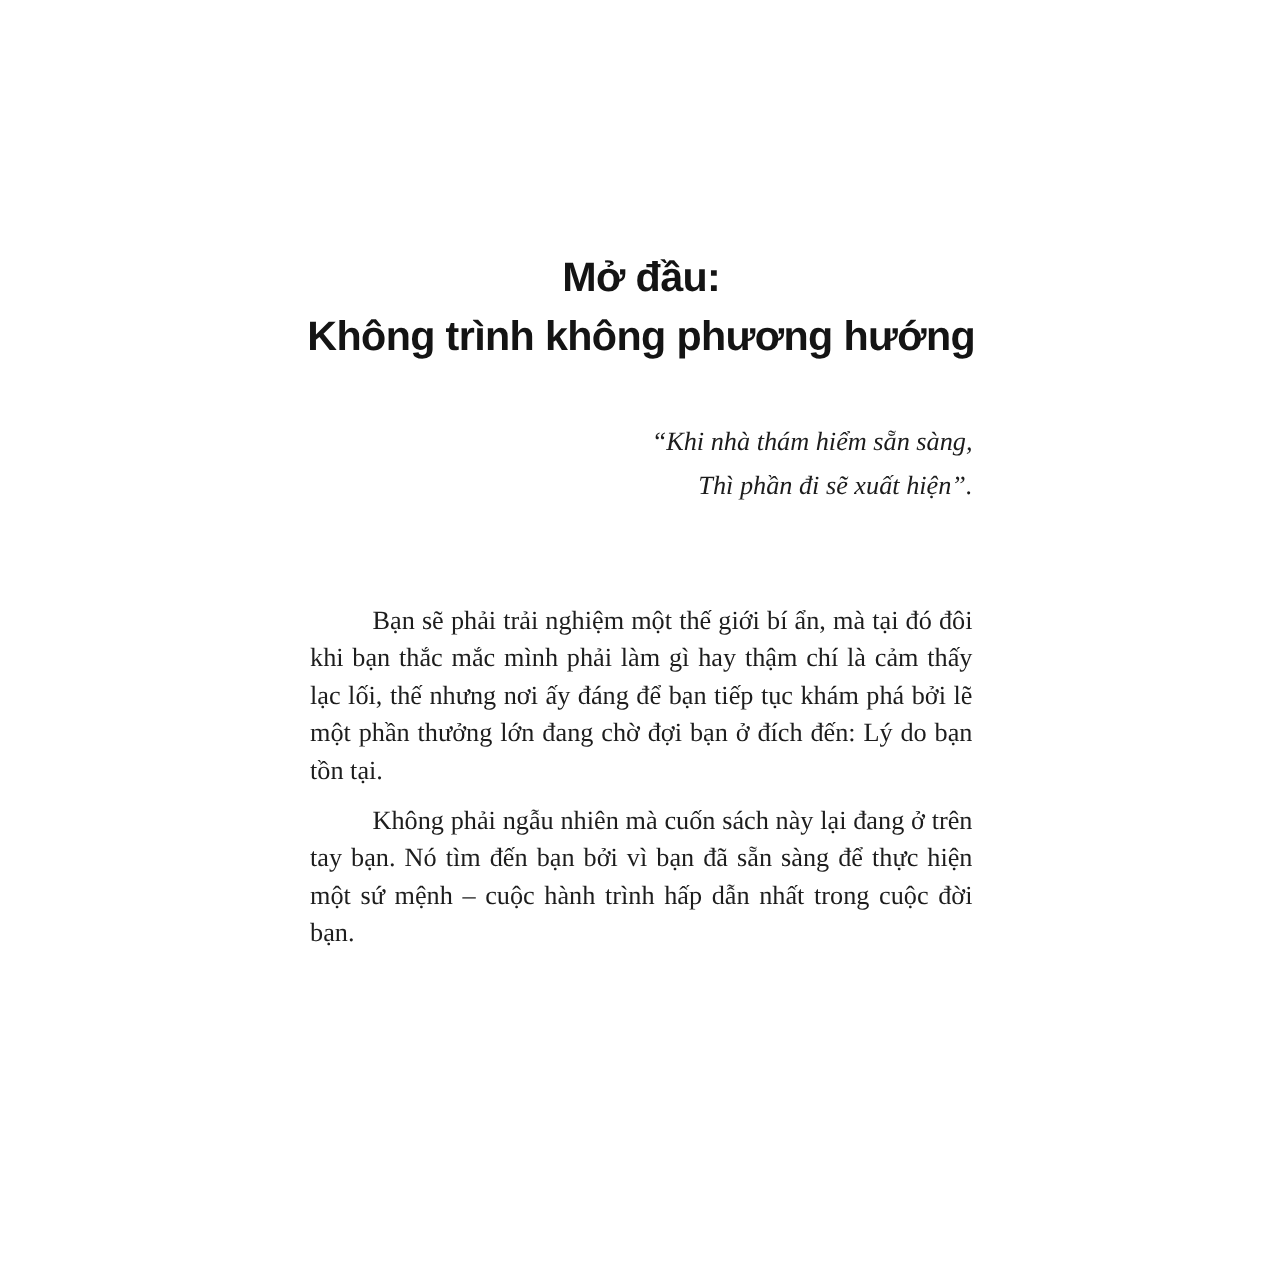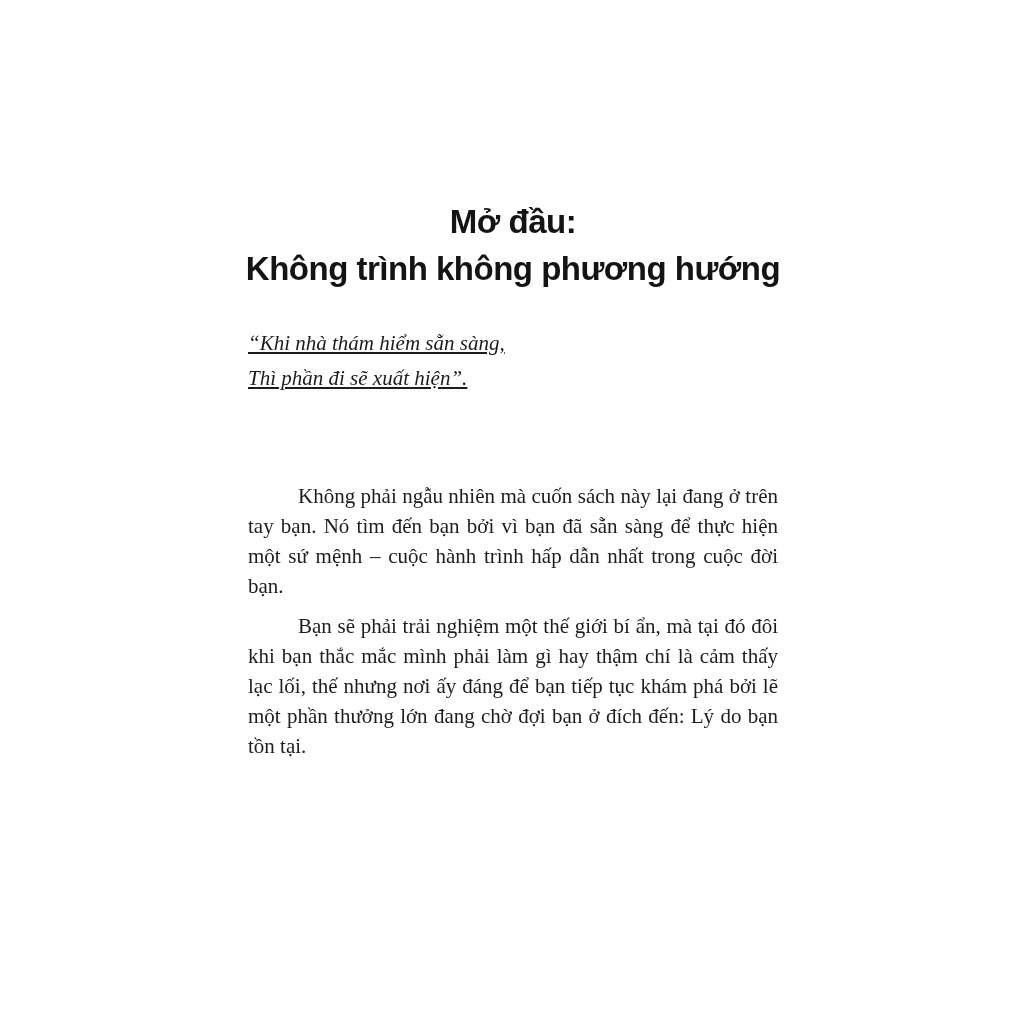--- a/index.html
+++ b/index.html
@@ -23,30 +23,29 @@
     text-align: center;
     font-family: "Liberation Sans", sans-serif;
     font-weight: 700;
     font-size: 33px;
     line-height: 47px;
     letter-spacing: -0.5px;
     color: #141414;
   }
   .quote-block {
     position: absolute;
-    top: 326px;
+    top: 336px;
     left: 248px;
     width: 530px;
-    text-align: left;
+    text-align: right;
     font-family: "Liberation Serif", serif;
     font-style: italic;
     font-size: 21px;
     line-height: 35px;
     color: #1c1c1c;
-    text-decoration: underline;
   }
   .attribution {
     position: absolute;
     top: 402px;
     left: 248px;
     width: 530px;
     box-sizing: border-box;
     padding-right: 42px;
     text-align: right;
     font-family: "Liberation Sans", sans-serif;
@@ -103,21 +102,21 @@
     <span>Không trình không phương hướng</span>
   </h1>
 
   <div class="quote-block">
     <span>“Khi nhà thám hiểm sẵn sàng,</span><br>
     <span>Thì phần đi sẽ xuất hiện”.</span>
   </div>
 
 
   <div class="body-block">
+    <p>Bạn sẽ phải trải nghiệm một thế giới bí ẩn, mà tại đó đôi khi bạn thắc mắc mình phải làm gì hay thậm chí là cảm thấy lạc lối, thế nhưng nơi ấy đáng để bạn tiếp tục khám phá bởi lẽ một phần thưởng lớn đang chờ đợi bạn ở đích đến: Lý do bạn tồn tại.</p>
     <p>Không phải ngẫu nhiên mà cuốn sách này lại đang ở trên tay bạn. Nó tìm đến bạn bởi vì bạn đã sẵn sàng để thực hiện một sứ mệnh – cuộc hành trình hấp dẫn nhất trong cuộc đời bạn.</p>
-    <p>Bạn sẽ phải trải nghiệm một thế giới bí ẩn, mà tại đó đôi khi bạn thắc mắc mình phải làm gì hay thậm chí là cảm thấy lạc lối, thế nhưng nơi ấy đáng để bạn tiếp tục khám phá bởi lẽ một phần thưởng lớn đang chờ đợi bạn ở đích đến: Lý do bạn tồn tại.</p>
   </div>
 
   <div class="page-number">
     <span class="condensed">9</span>
   </div>
 
 </div>
 
 </body></html>

